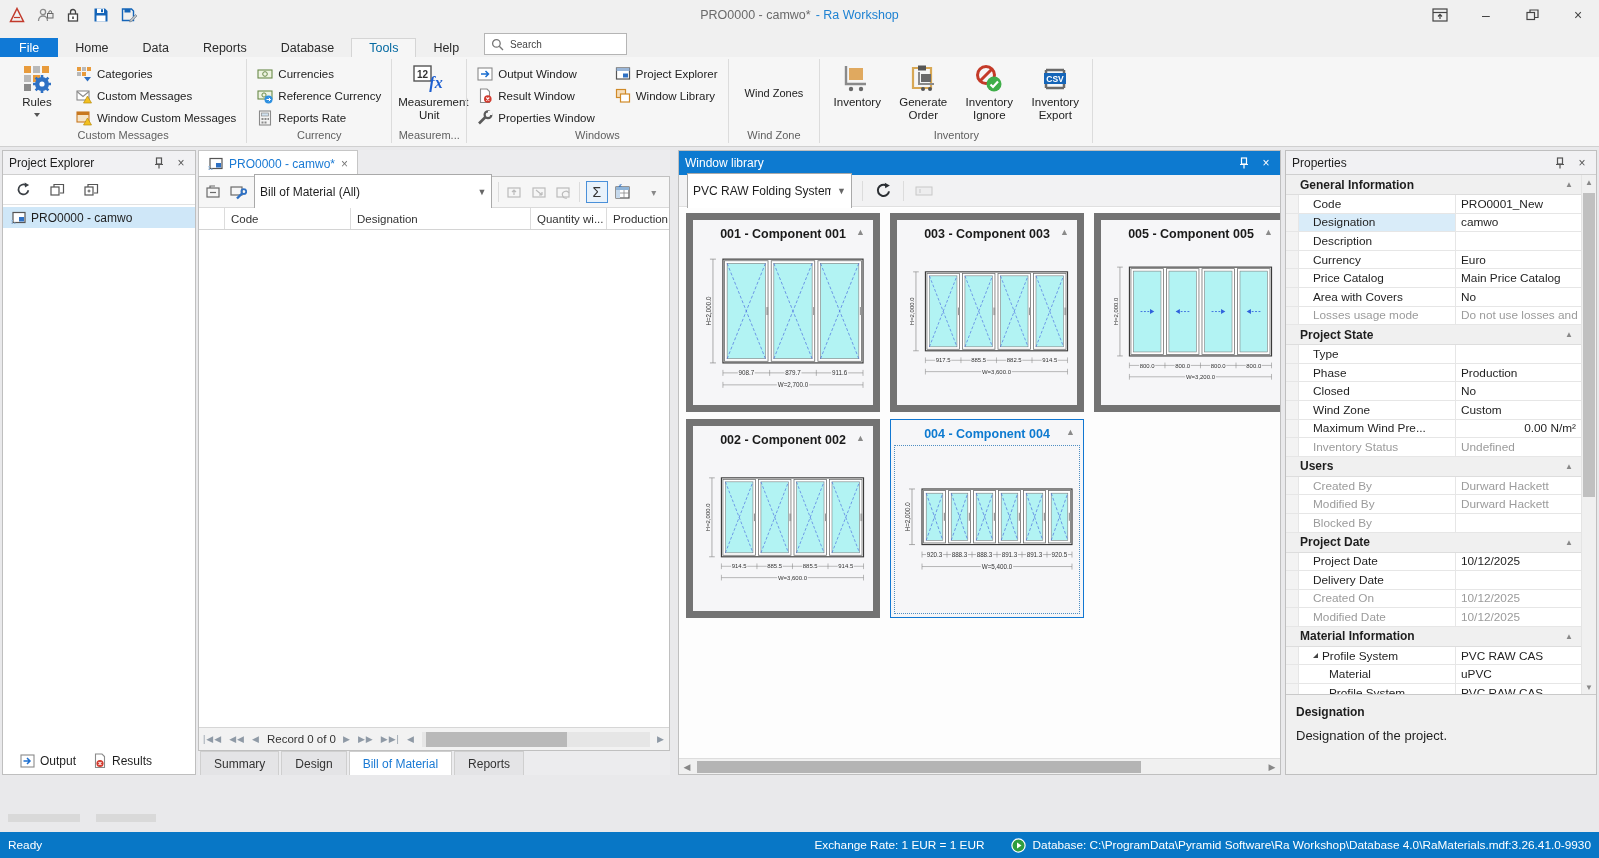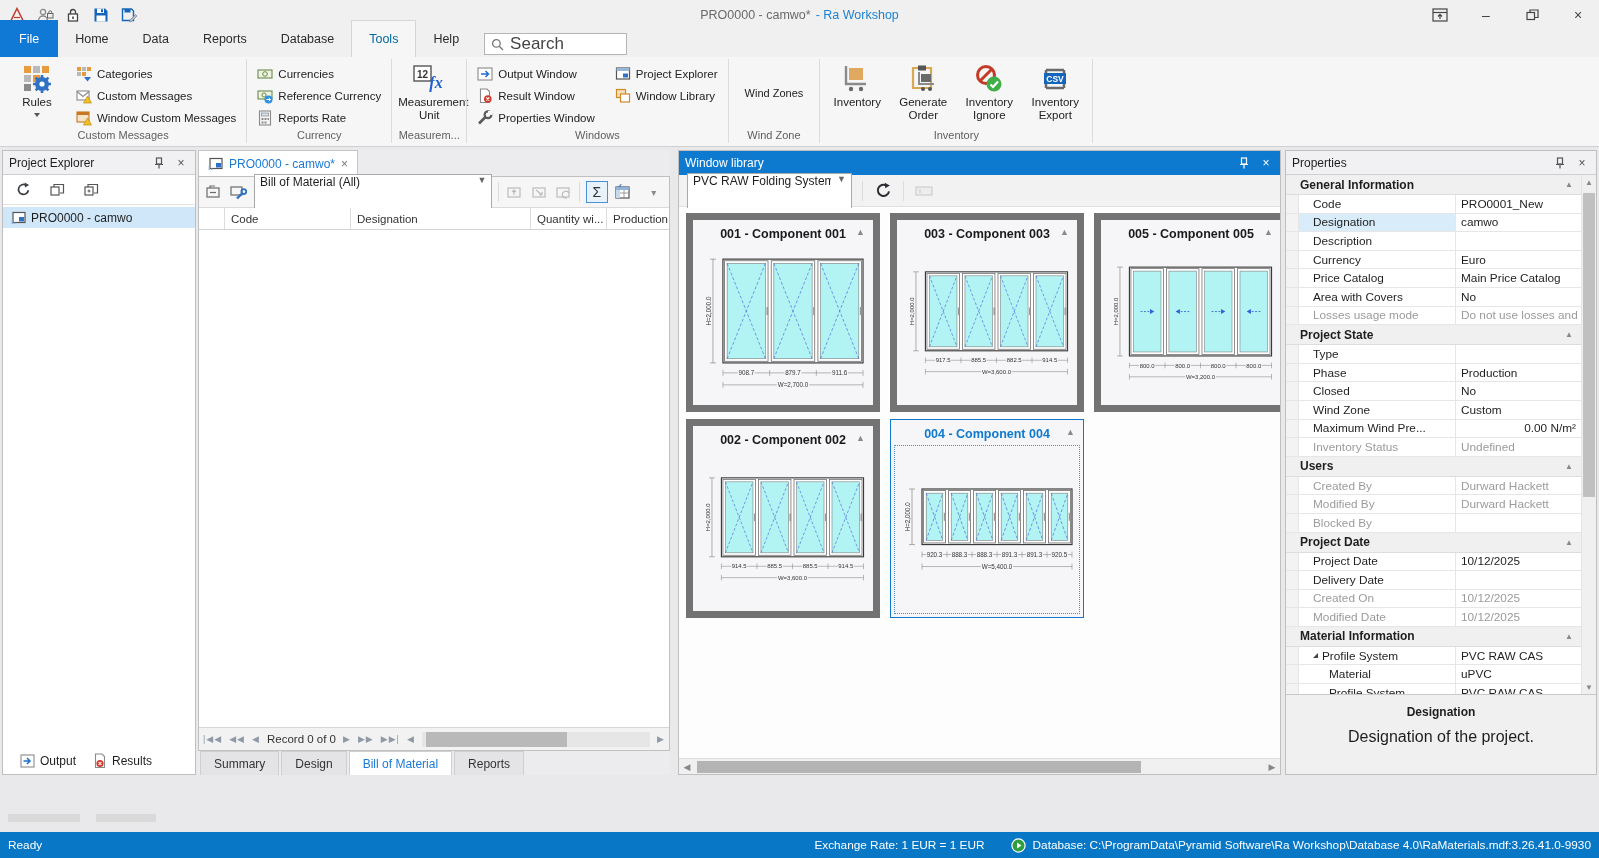--- a/index.html
+++ b/index.html
@@ -12,25 +12,25 @@
   .qat { display:flex; align-items:center; gap:10px; padding-left:8px; }
   .qat .qbtn { width:18px; height:18px; display:flex; align-items:center; justify-content:center; }
   .title-center { position:absolute; left:0; right:0; top:0; height:30px; display:flex; align-items:center; justify-content:center; font-size:12.5px; pointer-events:none; }
   .title-center .t-proj { color:#6a6a6a; }
   .title-center .t-app { color:#1e82d2; margin-left:5px; }
   .wincontrols { position:absolute; right:10px; top:0; height:30px; display:flex; align-items:center; gap:24px; }
   .wc { width:22px; height:20px; display:flex; align-items:center; justify-content:center; color:#444; font-size:14px; }
 
   
   .menubar { position:absolute; left:0; top:30px; width:1599px; height:27px; background:#f0f0f0; display:flex; align-items:flex-end; }
-  .mtab { height:37px; padding:0 17px; display:flex; align-items:center; font-size:12.5px; color:#2b2b2b; }
+  .mtab { height:19px; padding:0 17px; display:flex; align-items:center; font-size:12.5px; color:#2b2b2b; }
   .mtab.file { background:#1079d6; color:#fff; padding:0 19px; }
   .mtab.active { background:#f6f6f6; color:#0369a1; border:1px solid #d5d5d5; border-bottom:none; }
   .searchbox { width:143px; height:22px; background:#fff; border:1px solid #b5b5b5; display:flex; align-items:center; gap:6px; padding:0 6px; margin-left:8px; margin-bottom:2px; }
-  .searchbox span { color:#444; font-size:17px; }
+  .searchbox span { color:#444; font-size:10px; }
 
   
   .ribbon { position:absolute; left:0; top:57px; width:1599px; height:90px; background:#f6f6f6; border-bottom:1px solid #d0d0d0; display:flex; }
   .rgroup { display:flex; flex-direction:column; height:100%; }
   .rgroup .rcontent { flex:1; display:flex; align-items:flex-start; padding:4px 6px 0 6px; gap:4px; }
   .rgroup .rlabel { height:17px; text-align:center; font-size:11px; color:#5f5f5f; }
   .rsep { width:1px; background:#dcdcdc; height:84px; margin-top:2px; }
   .bigbtn { width:62px; display:flex; flex-direction:column; align-items:center; padding-top:3px; gap:2px; }
   .bigbtn .blabel { font-size:11.5px; color:#222; text-align:center; line-height:1.15; }
   .caret { width:0; height:0; border-left:3.5px solid transparent; border-right:3.5px solid transparent; border-top:4px solid #555; margin-top:2px; }
@@ -48,21 +48,21 @@
   .pe-toolbar { height:30px; border-bottom:1px solid #e2e2e2; display:flex; align-items:center; gap:14px; padding:0 10px; }
   .tree-item { height:21px; display:flex; align-items:center; gap:5px; background:#cfe7f8; padding:0 4px 0 8px; font-size:12px; margin-top:2px; }
 
   
   .doc-tabs { height:26px; background:#ececee; display:flex; align-items:flex-end; }
   .doc-tab { height:26px; background:#fff; border:1px solid #c6c6c6; border-bottom:none; display:flex; align-items:center; gap:6px; padding:0 9px; font-size:12px; color:#1a7ad4; }
   .doc-tab .x { color:#777; font-size:12px; }
   .doc-body { position:absolute; left:0; right:0; top:26px; bottom:24px; background:#fff; border:1px solid #c0c0c0; display:flex; flex-direction:column; }
   .doc-toolbar { height:31px; background:#f6f6f6; border-bottom:1px solid #dadada; display:flex; align-items:center; gap:6px; padding:0 6px; }
   .tsep { width:1px; height:20px; background:#dcdcdc; }
-  .combo { height:36px; background:#fff; border:1px solid #a9a9a9; display:flex; align-items:flex-start; font-size:12px; padding:0 5px; color:#1e1e1e; }
+  .combo { height:36px; background:#fff; border:1px solid #a9a9a9; display:flex; align-items:center; font-size:12px; padding:0 5px; color:#1e1e1e; }
   .combo .cv { flex:1; }
   .combo .dd { color:#666; font-size:9px; margin-left:6px; }
   .ticon { width:20px; height:20px; display:flex; align-items:center; justify-content:center; }
   .ticon.disabled { opacity:.4; }
   .sigma-btn { width:24px; height:22px; border:1px solid #4a90d9; background:#e8f2fb; display:flex; align-items:center; justify-content:center; font-size:14px; color:#333; }
   .grid-head { height:22px; display:flex; border-bottom:1px solid #d4d4d4; background:#fff; font-size:11.5px; color:#333; }
   .gh-cell { border-right:1px solid #dcdcdc; display:flex; align-items:center; padding:0 6px; white-space:nowrap; overflow:hidden; }
   .grid-body { flex:1; background:#fff; }
   .recnav { height:23px; background:#f2f2f2; border-top:1px solid #d6d6d6; display:flex; align-items:center; font-size:11.5px; color:#555; padding:0 4px; gap:7px; }
   .navg { color:#8f9aa6; font-size:9px; letter-spacing:1px; }
@@ -104,21 +104,21 @@
   .prop-row .plabel.hl { background:#d9ecf9; }
   .prop-row .pvalue.right { justify-content:flex-end; }
   .prop-row .plabel.ind { padding-left:30px; }
   .expander { width:0; height:0; border-left:5px solid transparent; border-bottom:5px solid #444; }
   .prop-vscroll { width:14px; background:#f0f0f0; display:flex; flex-direction:column; align-items:center; }
   .vs-arrow { height:14px; color:#888; font-size:8px; display:flex; align-items:center; }
   .vs-track { flex:1; width:100%; position:relative; }
   .vs-thumb { position:absolute; top:4px; left:1px; right:1px; height:62%; background:#c0c0c0; }
   .prop-desc { position:absolute; left:0; right:0; bottom:0; height:80px; background:#f0f0f0; border-top:1px solid #c9c9c9; padding:10px 10px; }
   .prop-desc .dt { font-size:12px; font-weight:bold; }
-  .prop-desc .dd { font-size:16px; margin-top:9px; }
+  .prop-desc .dd { font-size:13px; margin-top:9px; }
 
   
   .dockbar { position:absolute; left:0; top:748px; width:1599px; height:26px; display:flex; align-items:center; gap:16px; padding-left:20px; }
   .dockbtn { display:flex; align-items:center; gap:4px; font-size:12px; color:#1e1e1e; }
   .dockstub { position:absolute; top:814px; height:8px; background:#d9d9d9; }
   .statusbar { position:absolute; left:0; top:832px; width:1599px; height:26px; background:#0877c6; color:#fff; display:flex; align-items:center; font-size:11.8px; padding:0 8px; }
   .statusbar .sp { flex:1; }
   .sb-item { display:flex; align-items:center; gap:7px; margin-left:26px; white-space:nowrap; }
 </style>
 </head>
@@ -872,21 +872,21 @@
     </div>
   <div class="wl-hscroll">
     <span class="hs-arrow">◀</span>
     <div class="hs-track">
         <div class="hs-thumb"></div>
       </div>
     <span class="hs-arrow">▶</span>
   </div>
 </div>
 
-<div class="panel" style="left:1285px; top:150px; width:312px; height:625px; background:#f0f0f0;text-align:center;">
+<div class="panel" style="left:1285px; top:150px; width:312px; height:625px; background:#f0f0f0;">
   <div class="phead">
     <span>Properties</span>
     <span class="sp"></span>
     <span class="phico">
         <svg width="10" height="12" viewBox="0 0 10 12">
           <rect x="2.5" y="1" width="5" height="6" fill="none" stroke="#555" stroke-width="1.2"></rect>
           <path d="M1 7.5 h8 M5 7.5 v4" stroke="#555" stroke-width="1.2"></path>
         </svg>
       </span>
     <span class="phico">×</span>

